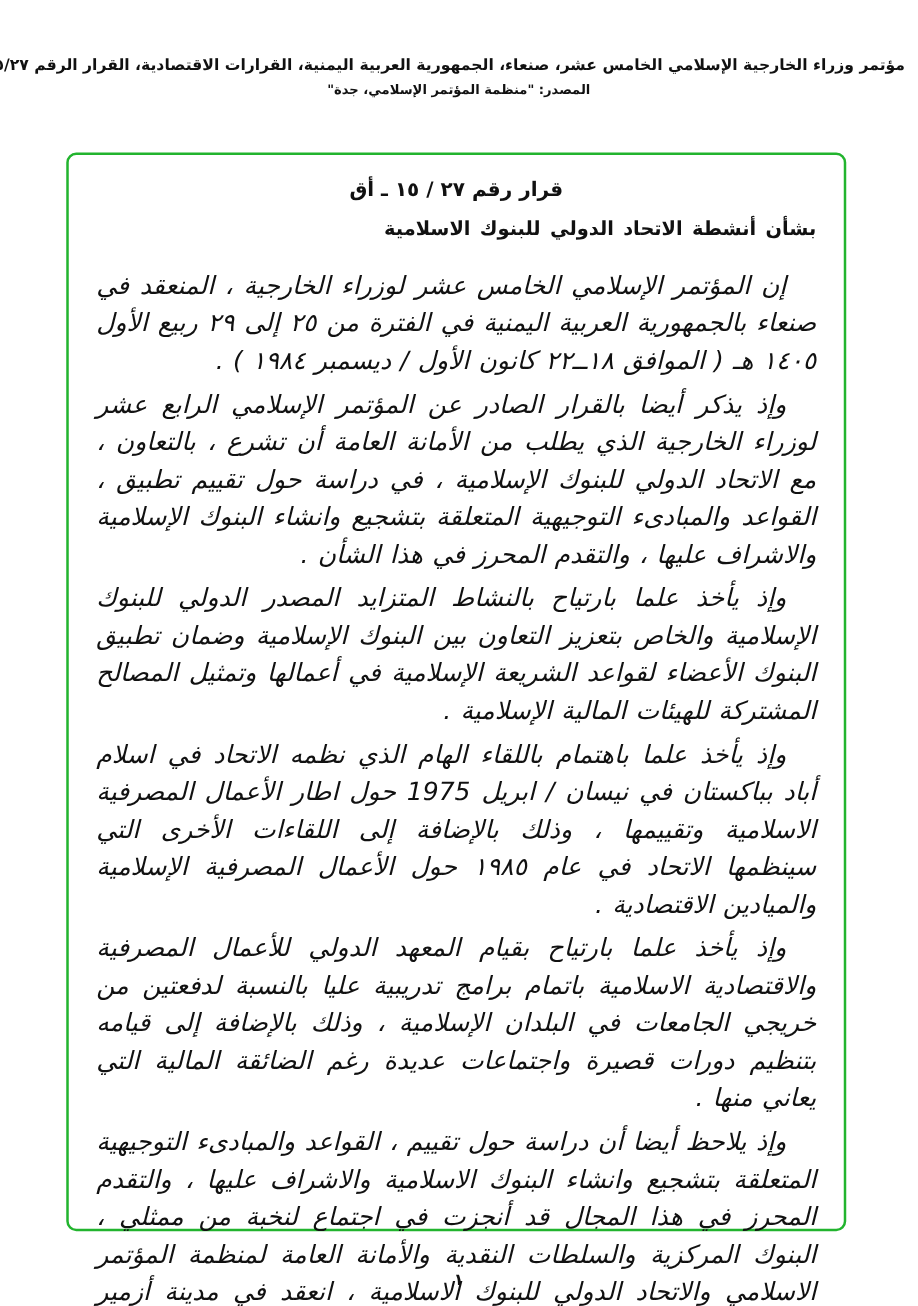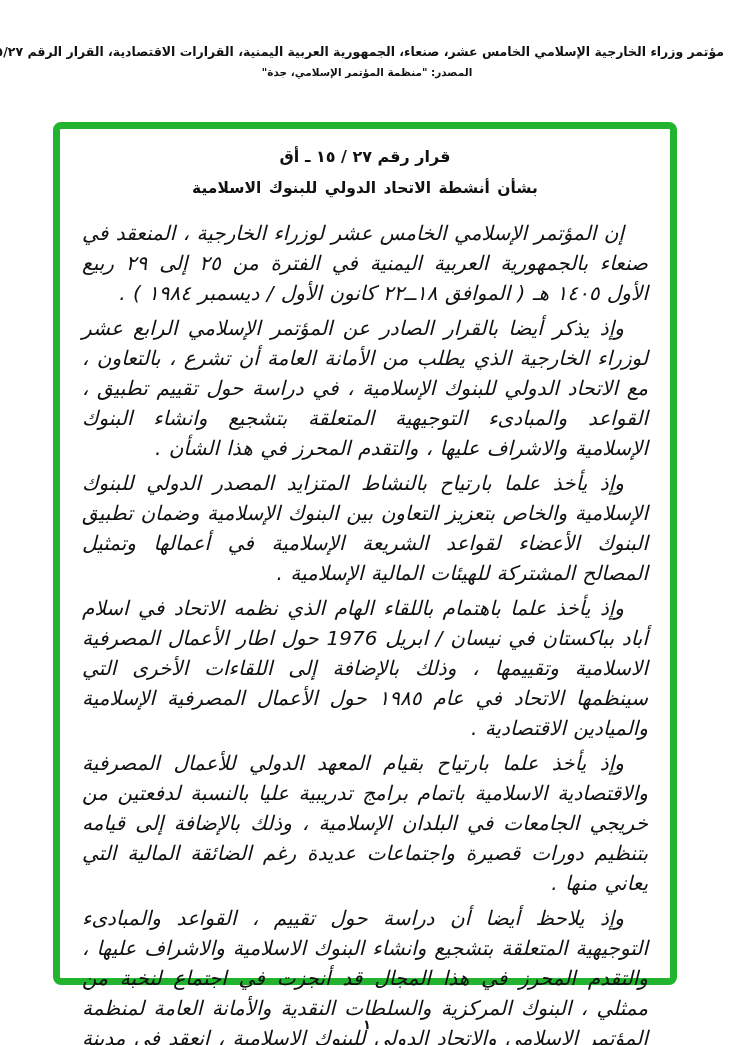--- a/index.html
+++ b/index.html
@@ -36,34 +36,33 @@
     font-weight: 700;
     margin-top: 7px;
   }
   .doc-frame {
     position: absolute;
     left: 53px;
     top: 122px;
     width: 624px;
     height: 863px;
     box-sizing: border-box;
-    border: 7px solid #14b8a6;
+    border: 2px solid #14b8a6;
     border-radius: 8px;
     padding: 10px 22px 8px 22px;
     direction: rtl;
     background: #ffffff;
   }
   .res-title {
     text-align: center;
     font-weight: 700;
     font-size: 16px;
     margin-top: 8px;
   }
   .res-subtitle {
-    text-align: center;
     font-weight: 700;
     font-size: 15.5px;
     margin-top: 13px;
     word-spacing: 2px;
   }
   .res-body {
     margin-top: 21px;
     font-size: 20px;
     line-height: 30px;
     text-align: justify;
@@ -96,21 +95,21 @@
   </div>
 
   <div class="doc-frame" style="border-color: rgb(34, 180, 46);">
     <div class="res-title">قرار رقم ٢٧ / ١٥ ـ أق</div>
     <div class="res-subtitle">بشأن أنشطة الاتحاد الدولي للبنوك الاسلامية</div>
 
     <div class="res-body">
       <p>إن المؤتمر الإسلامي الخامس عشر لوزراء الخارجية ، المنعقد في صنعاء بالجمهورية العربية اليمنية في الفترة من ٢٥ إلى ٢٩ ربيع الأول ١٤٠٥ هـ ( الموافق ١٨ــ٢٢ كانون الأول / ديسمبر ١٩٨٤ ) .</p>
       <p>وإذ يذكر أيضا بالقرار الصادر عن المؤتمر الإسلامي الرابع عشر لوزراء الخارجية الذي يطلب من الأمانة العامة أن تشرع ، بالتعاون ، مع الاتحاد الدولي للبنوك الإسلامية ، في دراسة حول تقييم تطبيق ، القواعد والمبادىء التوجيهية المتعلقة بتشجيع وانشاء البنوك الإسلامية والاشراف عليها ، والتقدم المحرز في هذا الشأن .</p>
       <p>وإذ يأخذ علما بارتياح بالنشاط المتزايد المصدر الدولي للبنوك الإسلامية والخاص بتعزيز التعاون بين البنوك الإسلامية وضمان تطبيق البنوك الأعضاء لقواعد الشريعة الإسلامية في أعمالها وتمثيل المصالح المشتركة للهيئات المالية الإسلامية .</p>
-      <p>وإذ يأخذ علما باهتمام باللقاء الهام الذي نظمه الاتحاد في اسلام أباد بباكستان في نيسان / ابريل 1976 حول اطار الأعمال المصرفية الاسلامية وتقييمها ، وذلك بالإضافة إلى اللقاءات الأخرى التي سينظمها الاتحاد في عام ١٩٨٥ حول الأعمال المصرفية الإسلامية والميادين الاقتصادية .</p>
+      <p>وإذ يأخذ علما باهتمام باللقاء الهام الذي نظمه الاتحاد في اسلام أباد بباكستان في نيسان / ابريل 1975 حول اطار الأعمال المصرفية الاسلامية وتقييمها ، وذلك بالإضافة إلى اللقاءات الأخرى التي سينظمها الاتحاد في عام ١٩٨٥ حول الأعمال المصرفية الإسلامية والميادين الاقتصادية .</p>
       <p>وإذ يأخذ علما بارتياح بقيام المعهد الدولي للأعمال المصرفية والاقتصادية الاسلامية باتمام برامج تدريبية عليا بالنسبة لدفعتين من خريجي الجامعات في البلدان الإسلامية ، وذلك بالإضافة إلى قيامه بتنظيم دورات قصيرة واجتماعات عديدة رغم الضائقة المالية التي يعاني منها .</p>
       <p>وإذ يلاحظ أيضا أن دراسة حول تقييم ، القواعد والمبادىء التوجيهية المتعلقة بتشجيع وانشاء البنوك الاسلامية والاشراف عليها ، والتقدم المحرز في هذا المجال قد أنجزت في اجتماع لنخبة من ممثلي ، البنوك المركزية والسلطات النقدية والأمانة العامة لمنظمة المؤتمر الاسلامي والاتحاد الدولي للبنوك الاسلامية ، انعقد في مدينة أزمير بالجمهورية التركية في الفترة من ٧ إلى ٩ آب / أغسطس ١٩٨٤ م ، وإنه سيتم النظر في هذه الدراسة من قبل محافظي البنوك المركزية عند انعقاد الاجتماع السادس في شباط / فبراير ١٩٨٥ بدكا بجمهورية بنغلاديش الشعبية .</p>
     </div>
   </div>
 
   <div class="page-number">١</div>
 
 </div>
 
 </body></html>

